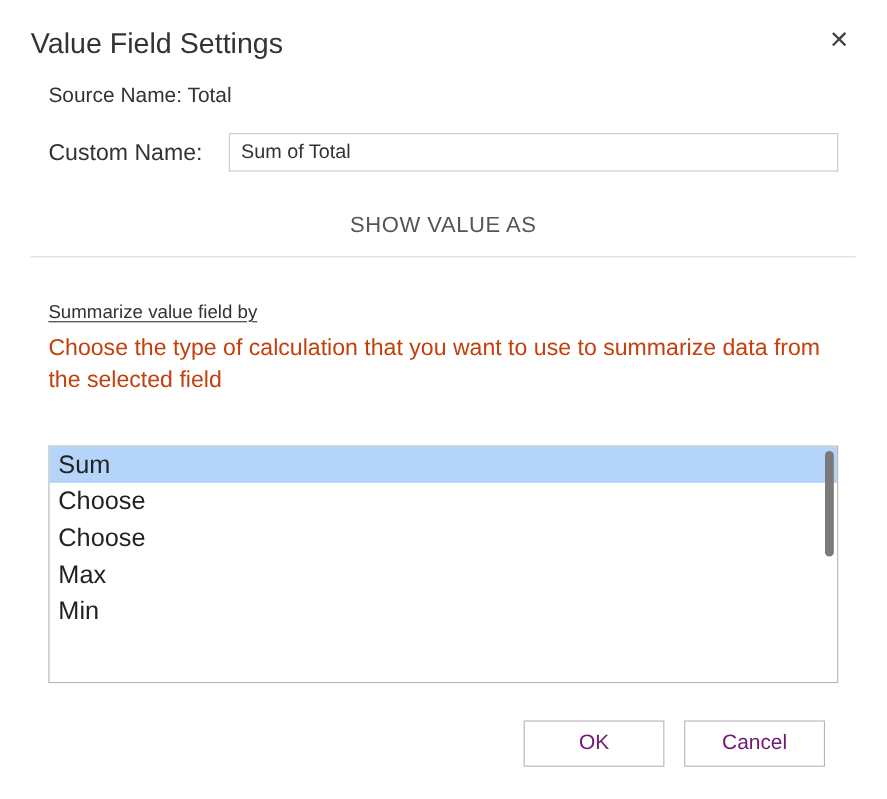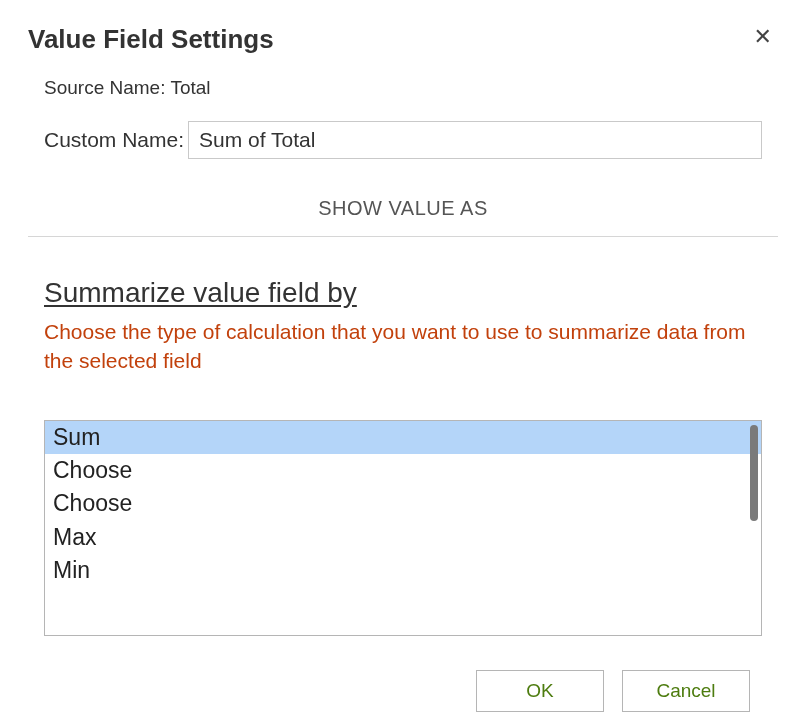--- a/index.html
+++ b/index.html
@@ -19,21 +19,21 @@
     padding: 24px 28px 24px 28px;
     position: relative;
   }
   .dialog-header {
     display: flex;
     justify-content: space-between;
     align-items: flex-start;
   }
   .dialog-title {
     font-size: 26px;
-    font-weight: 700;
+    font-weight: 400;
     color: #333;
   }
   .close-icon {
     font-size: 22px;
     line-height: 22px;
     color: #444;
     cursor: pointer;
     padding: 2px 6px;
     font-weight: 300;
   }
@@ -41,31 +41,31 @@
     padding: 22px 16px 0 16px;
   }
   .source-row {
     font-size: 19px;
     color: #333;
     margin-bottom: 22px;
   }
   .custom-row {
     display: flex;
     align-items: center;
-    gap: 4px;
+    gap: 24px;
     margin-bottom: 26px;
   }
   .custom-label {
     font-size: 21px;
     color: #333;
     white-space: nowrap;
   }
   .custom-input {
     flex: 1;
-    font-size: 21px;
+    font-size: 18px;
     padding: 6px 10px;
     border: 1px solid #c9c9c9;
     font-family: inherit;
     outline: none;
     color: #333;
   }
   .tabs {
     display: flex;
     border-bottom: 1px solid #d6d6d6;
     margin-bottom: 40px;
@@ -90,21 +90,21 @@
     content: "";
     position: absolute;
     left: 50%;
     transform: translateX(-50%);
     bottom: -1px;
     width: 225px;
     height: 6px;
     background: #217346;
   }
   .section-title {
-    font-size: 28px;
+    font-size: 17px;
     color: #333;
     text-decoration: underline;
     text-underline-offset: 3px;
     margin-bottom: 8px;
   }
   .section-desc {
     font-size: 21px;
     color: #c2410c;
     line-height: 1.4;
     margin-bottom: 16px;
@@ -145,21 +145,21 @@
     padding: 34px 28px 0 0;
   }
   .btn {
     min-width: 128px;
     padding: 9px 0;
     font-size: 19px;
     font-family: inherit;
     background: #fff;
     border: 1px solid #b5b5b5;
     cursor: pointer;
-    color: #4d7c0f;
+    color: #701a75;
     text-align: center;
   }
 </style>
 </head>
 <body>
 
 <div class="dialog">
   <div class="dialog-header">
     <div class="dialog-title">Value Field Settings</div>
     <div class="close-icon">✕</div>

